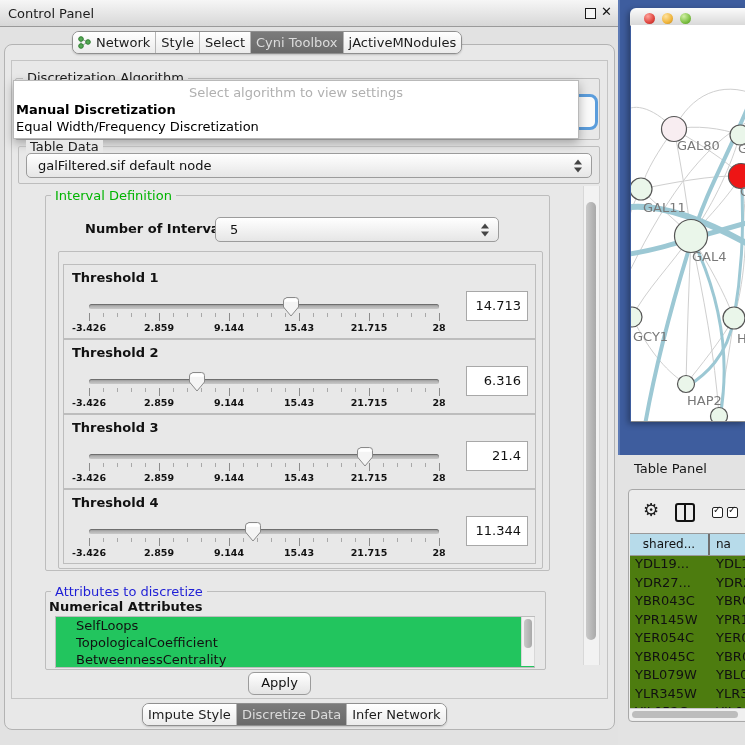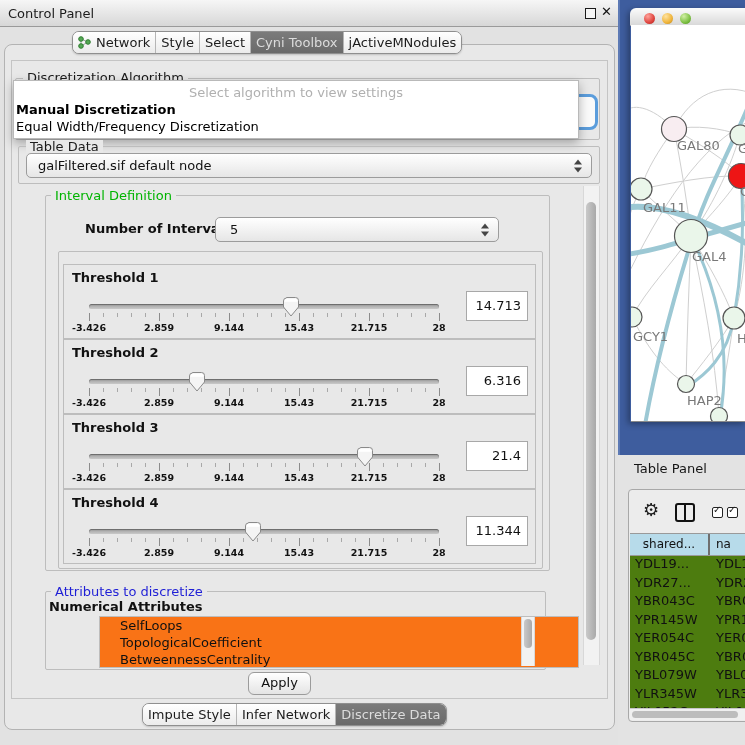--- a/index.html
+++ b/index.html
@@ -42,21 +42,21 @@
   
   .th-panel{position:absolute;left:63px;width:471px;height:73px;border:1px solid #bdbdbd;background:#e8e8e8;}
   .th-title{position:absolute;left:8px;top:5px;font-size:13px;font-weight:bold;color:#111;}
   .th-track{position:absolute;left:25px;top:39px;width:350px;height:5px;border-radius:3px;background:linear-gradient(#9d9d9d,#c9c9c9);box-shadow:inset 0 1px 1px rgba(0,0,0,.35);}
   .th-thumb{position:absolute;top:32px;width:16px;height:20px;}
   .th-ticks{position:absolute;left:25px;top:46px;width:352px;height:28px;}
   .tick{position:absolute;width:1px;background:#8c8c8c;}
   .tick-label{position:absolute;top:11px;transform:translateX(-50%);font-size:9.5px;font-weight:bold;color:#111;white-space:nowrap;}
   .th-value{position:absolute;left:402px;top:26px;width:54px;height:28px;background:#fff;border:1px solid #a8a8a8;font-size:13px;color:#111;text-align:right;line-height:28px;padding-right:6px;box-sizing:content-box;}
   
-  #attr-list{left:55px;top:616px;width:478px;height:50px;background:#f97316;border:1px solid #bdbdbd;overflow:hidden;margin-left:44px;}
+  #attr-list{left:55px;top:616px;width:478px;height:50px;background:#22c55e;border:1px solid #bdbdbd;overflow:hidden;}
   #attr-list .item{font-size:13px;color:#111;line-height:17px;padding-left:20px;white-space:nowrap;}
   
   #apply-btn{left:248px;top:672px;width:61px;height:21px;background:linear-gradient(#ffffff,#e4e4e4);border:1px solid #9b9b9b;border-radius:6px;font-size:13px;color:#111;text-align:center;line-height:20px;}
   
   #net-frame{left:618px;top:0;width:127px;height:455px;background:#3e5d9e;border-left:2px solid #5d7ab5;}
   #mac-window{left:630px;top:8px;width:116px;height:414px;border-radius:6px 0 0 0;box-shadow:-2px 2px 6px rgba(0,0,0,.35);}
   #mac-titlebar{left:0;top:0;width:116px;height:17px;background:linear-gradient(#fbfbfb,#d9d9d9);border-radius:6px 0 0 0;border-bottom:1px solid #a5a5a5;}
   .tl{position:absolute;top:5px;width:11px;height:11px;border-radius:50%;}
   #tl-red{left:14px;background:radial-gradient(circle at 35% 30%,#ffa39b,#df443e 60%,#a8251f);}
   #tl-yellow{left:32px;background:radial-gradient(circle at 35% 30%,#ffe3a0,#efb43a 60%,#b97f14);}
@@ -342,25 +342,25 @@
     </div>
   <div class="abs sb-track-v" style="left:521px;top:617px;width:12px;height:49px;">
     <div class="sb-thumb abs" style="left:1.5px;top:2px;width:8px;height:29px;"></div>
   </div>
 
   <div id="apply-btn" class="abs">Apply</div>
   <div id="bottom-tabs" class="abs tabbar">
       <div class="tab">
         <span>Impute Style</span>
       </div>
-      <div class="tab">
-        <span>Infer Network</span>
-      </div>
       <div class="tab sel">
         <span>Discretize Data</span>
+      </div>
+      <div class="tab">
+        <span>Infer Network</span>
       </div>
     </div>
 
   <div id="net-frame" class="abs"></div>
   <div id="mac-window" class="abs">
     <div id="mac-titlebar" class="abs">
       <div id="tl-red" class="tl"></div>
       <div id="tl-yellow" class="tl"></div>
       <div id="tl-green" class="tl"></div>
     </div>

